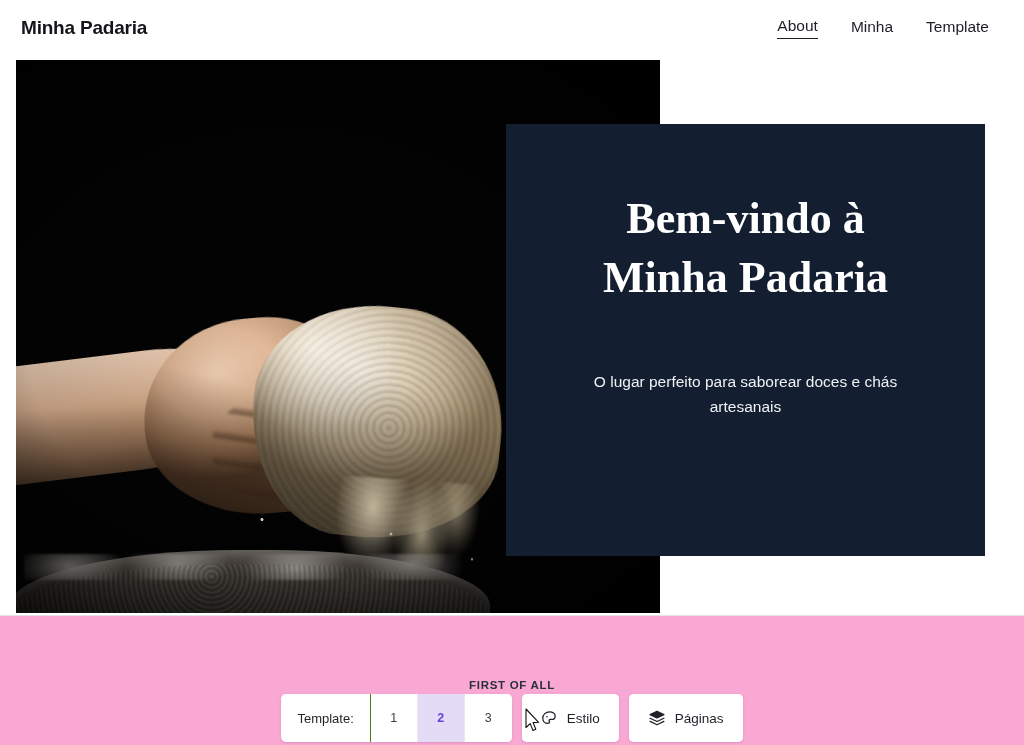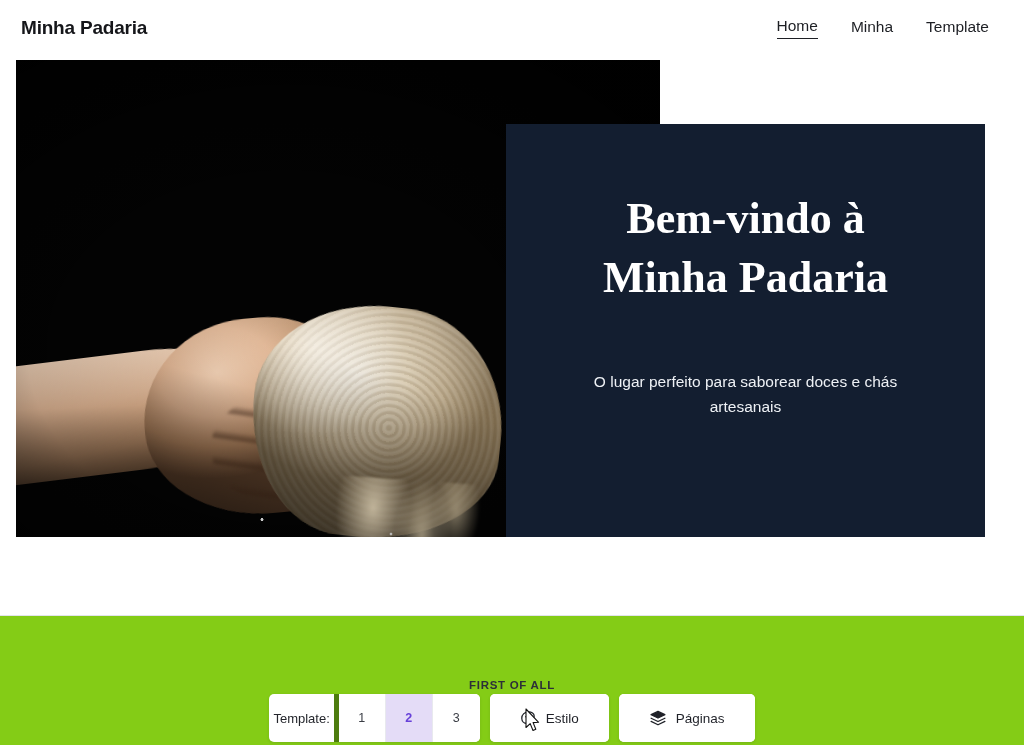--- a/index.html
+++ b/index.html
@@ -14,21 +14,21 @@
     font-family: "Liberation Sans", sans-serif;
     background: #ffffff;
     position: relative;
   }
 
   
   .site {
     position: absolute;
     left: 0; top: 0;
     width: 1024px;
-    height: 537px;
+    height: 615px;
     background: #ffffff;
     overflow: hidden;
   }
 
   
   .site-header {
     position: absolute;
     left: 0; top: 0;
     width: 1024px;
     height: 56px;
@@ -279,21 +279,21 @@
     max-width: 330px;
   }
 
   
   .editor-bar {
     position: absolute;
     left: 0;
     top: 615px;
     width: 1024px;
     height: 130px;
-    background: #84cc16;
+    background: #f9a8d4;
     border-top: 1px solid #e2e4ea;
   }
 
   .section-label {
     position: absolute;
     left: 0;
     top: 63px;
     width: 1024px;
     text-align: center;
     font-size: 11.5px;
@@ -319,25 +319,25 @@
     background: #ffffff;
     border-radius: 5px;
     box-shadow: 0 1px 3px rgba(20,24,40,0.13);
     overflow: hidden;
     height: 48px;
   }
 
   .tpl-label {
     display: flex;
     align-items: center;
-    padding: 0 4px;
+    padding: 0 16px;
     font-size: 13px;
     color: #24262c;
     white-space: nowrap;
-    border-right: 5px solid #4d7c0f;
+    border-right: 1px solid #4d7c0f;
   }
 
   .tpl-opt {
     width: 47px;
     display: flex;
     align-items: center;
     justify-content: center;
     font-size: 12.5px;
     color: #3a3d45;
     border-right: 1px solid #e8e9ee;
@@ -348,21 +348,21 @@
   .tpl-opt.selected {
     background: #e4dcf7;
     color: #6741d9;
     font-weight: bold;
   }
 
   .tool-btn {
     display: flex;
     align-items: center;
     gap: 9px;
-    padding: 0 30px;
+    padding: 0 19px;
     font-size: 13.5px;
     color: #1f2128;
     white-space: nowrap;
     cursor: pointer;
     background: #ffffff;
   }
 
   .tool-btn svg { display: block; }
 
   
@@ -378,21 +378,21 @@
 </style>
 </head>
 <body>
 
 <div class="site">
 
   <header class="site-header">
     <div class="brand">Minha Padaria</div>
 
     <nav class="nav">
-      <a class="nav-link active" href="#">Home</a>
+      <a class="nav-link active" href="#">About</a>
       <a class="nav-link" href="#">Minha</a>
       <a class="nav-link" href="#">Template</a>
     </nav>
   </header>
 
   <div class="hero">
     <div class="photo">
       <div class="arm"></div>
       <div class="fist"></div>
       <div class="knuckles"></div>

